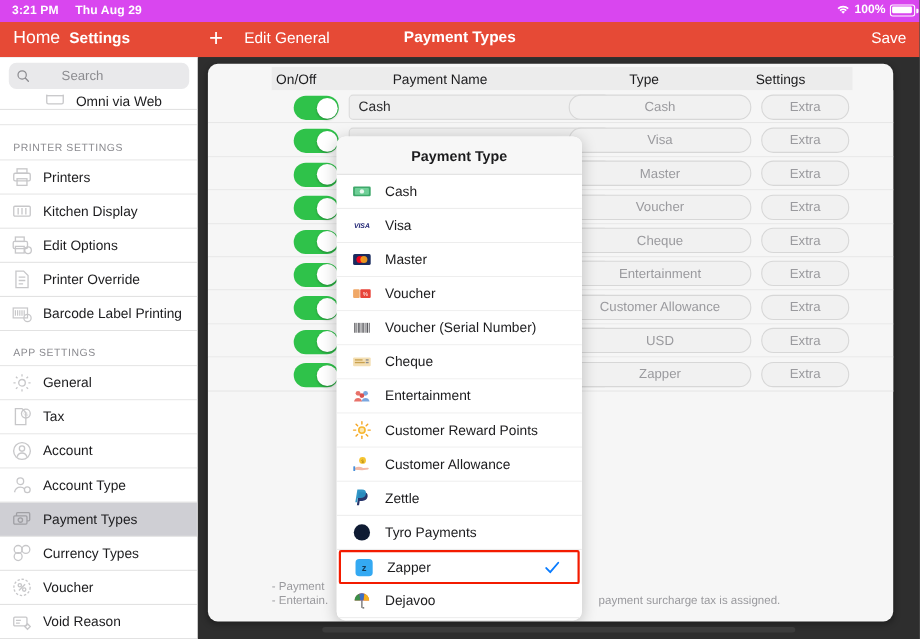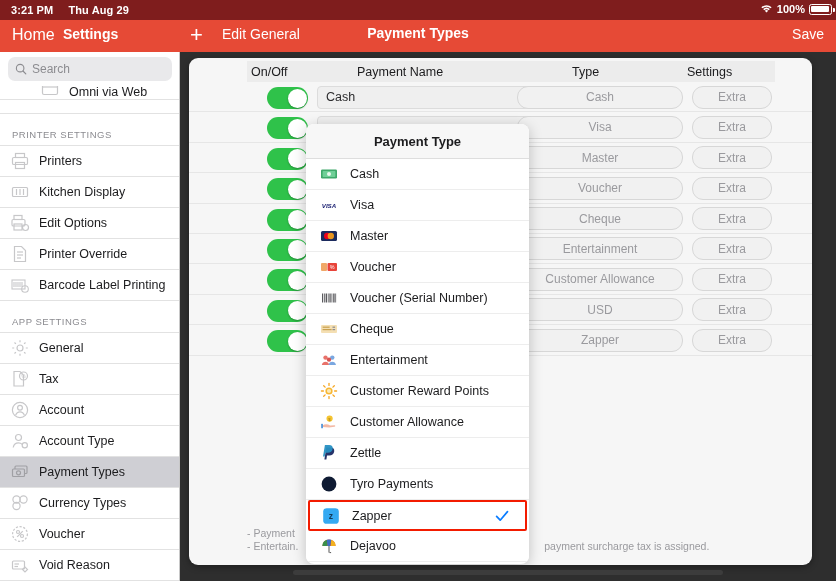--- a/index.html
+++ b/index.html
@@ -7,21 +7,21 @@
     width: 836px; height: 581px;
     overflow: hidden;
     font-family: "Liberation Sans", sans-serif;
     background: #2e2e2e;
   }
   #app { position: relative; width: 836px; height: 581px; }
 
   
   .statusbar {
     position: absolute; top: 0; left: 0; width: 836px; height: 20px;
-    background: #7f1d1d; color: #fff; font-size: 11px; font-weight: bold;
+    background: #d946ef; color: #fff; font-size: 11px; font-weight: bold;
   }
   .statusbar .st-left { position: absolute; left: 11px; top: 4px; letter-spacing: .1px; }
   .statusbar .st-date { margin-left: 12px; }
   .statusbar .st-right { position: absolute; right: 4px; top: 3px; display: flex; align-items: center; gap: 4px; }
   .wifi-ico { display:inline-block; width: 13px; height: 10px; }
   .batt { display: inline-block; width: 23px; height: 11px; border: 1.3px solid #fff; border-radius: 2.5px; position: relative; }
   .batt::after { content:""; position:absolute; right:-3.5px; top:3px; width:2px; height:4px; background:#fff; border-radius:0 1px 1px 0;}
   .batt i { position:absolute; left:1.3px; top:1.3px; bottom:1.3px; width: 18px; background:#fff; border-radius:1px; display:block;}
 
   .navbar {
@@ -36,21 +36,21 @@
   .nav-title { position:absolute; left: 0; right: 0; top: 5px; text-align:center; font-size: 14px; font-weight: bold; color:#fff; }
   .nav-save { position:absolute; right: 12px; top: 6px; font-size: 14px; color:#fff; }
 
   
   .sidebar {
     position: absolute; left: 0; top: 52px; width: 180px; height: 529px;
     background: #ffffff; overflow: hidden;
     border-right: 1px solid #c8c8c8;
   }
   .searchwrap { position:absolute; left:0; top:0; width:180px; height:34px; background:#fff; z-index: 5; padding: 5px 8px; }
-  .searchbox { height: 24px; background:#e9e9eb; border-radius: 7px; display:flex; align-items:center; padding: 0 7px; }
+  .searchbox { height: 24px; background:#e9e9eb; border-radius: 7px; display:flex; align-items:center; padding: 0 7px; gap: 24px; }
   .searchbox .sicon { width: 12px; height: 12px; margin-right: 5px; flex:none; }
   .searchbox .stext { font-size: 12px; color: #8c8c90; }
 
   .side-list { position:absolute; top: 28px; left:0; width: 180px; }
   .side-row {
     height: 31px; display:flex; align-items:center; padding-left: 10px;
     border-bottom: 1px solid #e2e2e2; background:#fff;
   }
   .side-row.clipped { height: 20px; overflow: hidden; align-items: flex-end; padding-left: 40px; }
   .side-row.selected { background: #cfcfd4; }

